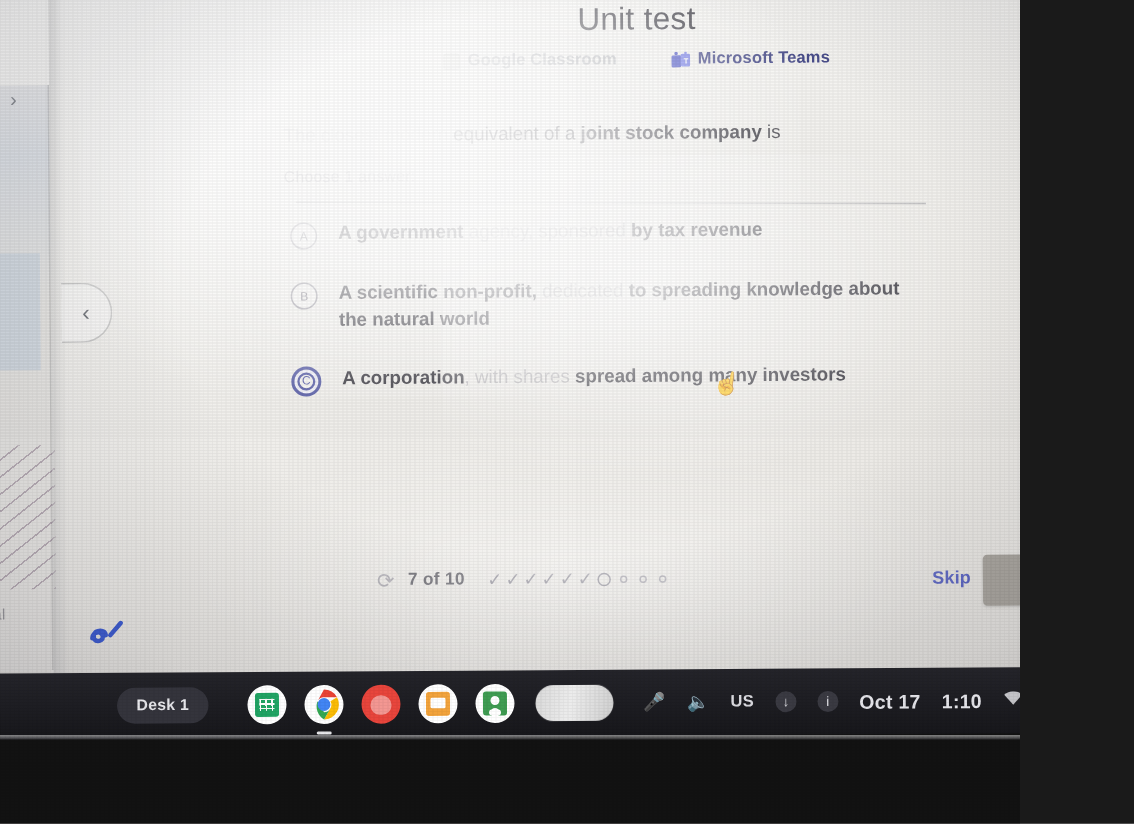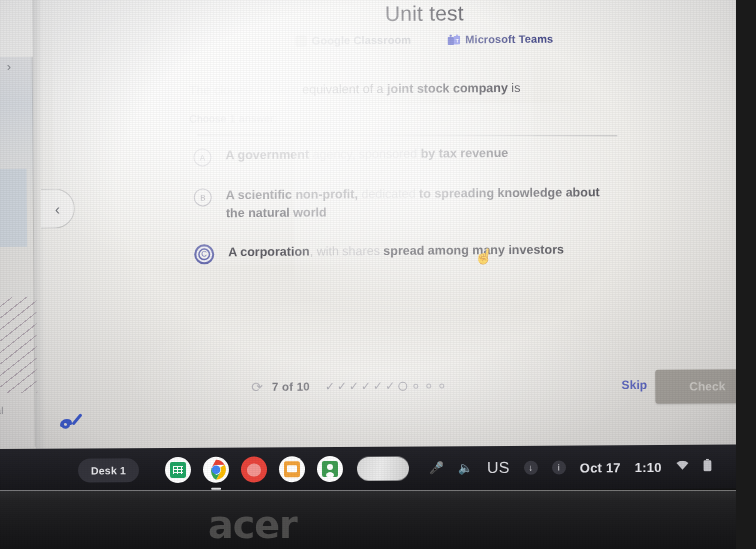--- a/index.html
+++ b/index.html
@@ -6,21 +6,21 @@
   html, body {
     width: 756px; height: 549px;
     overflow: hidden;
     font-family: "Liberation Sans", sans-serif;
     background: #1a1a1a;
   }
 
   
   #photo {
     position: relative;
-    width: 736px; height: 549px;
+    width: 680px; height: 549px;
     background: #121212;
     overflow: hidden;
   }
 
   
   #screen {
     position: absolute;
     left: -6px; top: -6px;
     width: 768px; height: 462px;
     background: #f2f1ee;
@@ -321,21 +321,21 @@
   .signout-pill {
     margin-left: 14px;
     height: 26px; padding: 0 16px; border-radius: 13px;
     background: #e8a7a3;
     display: flex; align-items: center;
     font-size: 11px; font-weight: bold; color: #f6dedc;
     letter-spacing: .2px;
   }
   .tray { display: flex; align-items: center; gap: 14px; margin-left: 20px; }
   .tray-ic { color: #d7d7dc; font-size: 12px; opacity: .85; }
-  .tray-lang { color: #dcdce1; font-size: 16px; font-weight: normal; letter-spacing: .3px; }
+  .tray-lang { color: #dcdce1; font-size: 11px; font-weight: bold; letter-spacing: .3px; }
   .tray-round {
     width: 14px; height: 14px; border-radius: 50%;
     background: #3a3a42;
     display: flex; align-items: center; justify-content: center;
     font-size: 9px; color: #e3e3e8;
   }
   .tray-date, .tray-time {
     color: #e4e4e9; font-size: 13px; font-weight: bold; letter-spacing: .2px;
   }
 
@@ -534,18 +534,15 @@
       <span class="tray-ic">
         <svg width="9" height="13" viewBox="0 0 9 13">
           <rect x="3" y="0" width="3" height="1.6" rx="0.5" fill="#e0e0e5"></rect>
           <rect x="0.6" y="1.6" width="7.8" height="11" rx="1.4" fill="#e0e0e5"></rect>
         </svg>
       </span>
     </div>
   </div>
 
   <div class="bezel-edge"></div>
-  <div class="bezel-bottom">
-    <div class="acer-logo">acer</div>
-  </div>
 
   <div class="noise"></div>
 </div>
 
 </body></html>

